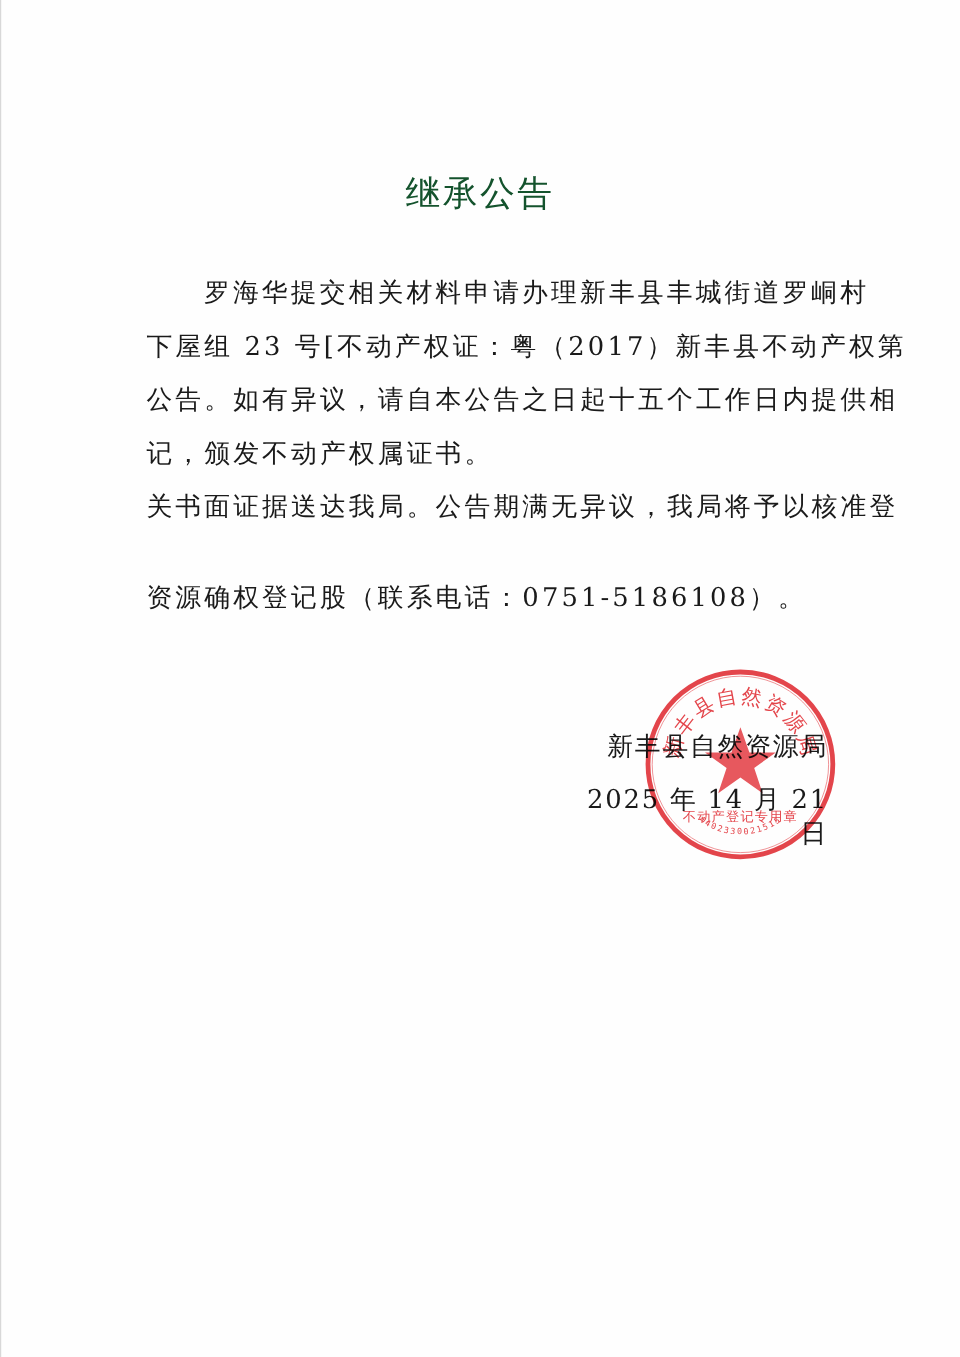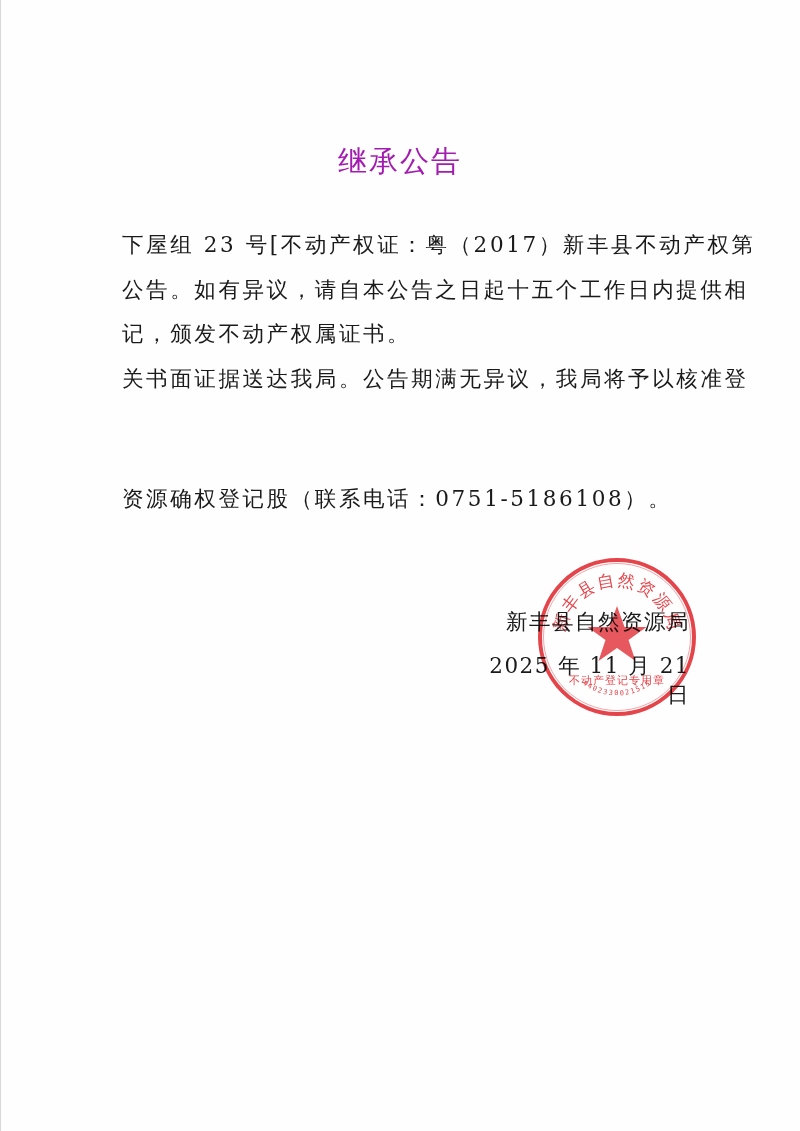--- a/index.html
+++ b/index.html
@@ -24,21 +24,21 @@
     }
     .title {
       position: absolute;
       top: 142px;
       left: 0;
       width: 800px;
       text-align: center;
       font-family: "DejaVu Sans", "Liberation Sans", sans-serif;
       font-size: 29px;
       letter-spacing: 2px;
-      color: #a21caf;
+      color: #14532d;
     }
     .body-text {
       position: absolute;
       left: 122px;
       width: 572px;
       font-size: 21.5px;
       line-height: 44.5px;
       letter-spacing: 2.6px;
       text-align: justify;
       text-align-last: left;
@@ -73,32 +73,33 @@
     }
   </style>
 </head>
 <body>
 
 <div class="page">
 
   <div class="title">继承公告</div>
 
   <div class="body-text para1">
+    <span class="line first-line">罗海华提交相关材料申请办理新丰县丰城街道罗峒村</span>
     <span class="line">下屋组 23 号[不动产权证：粤（2017）新丰县不动产权第</span>
     <span class="line">公告。如有异议，请自本公告之日起十五个工作日内提供相</span>
     <span class="line">记，颁发不动产权属证书。</span>
     <span class="line">关书面证据送达我局。公告期满无异议，我局将予以核准登</span>
   </div>
 
   <div class="body-text para2">
     <span class="line">资源确权登记股（联系电话：0751-5186108）。</span>
   </div>
 
   <div class="signature sig-org">新丰县自然资源局</div>
-  <div class="signature sig-date">2025 年 11 月 21 日</div>
+  <div class="signature sig-date">2025 年 14 月 21 日</div>
 
   <svg class="seal" viewBox="0 0 162 162" xmlns="http://www.w3.org/2000/svg">
     <defs>
       <path id="sealArcTop" d="M 30 92 A 52 52 0 1 1 132 92"></path>
       <path id="sealArcBottom" d="M 36 118 A 58 58 0 0 0 126 118"></path>
     </defs>
     <circle cx="81" cy="81" r="77" fill="none" stroke="#e0242b" stroke-width="4"></circle>
     <circle cx="81" cy="81" r="73.5" fill="none" stroke="#e0242b" stroke-width="0.8" opacity="0.6"></circle>
     <polygon points="81,50 88.5,71 110.5,71 92.5,84 99.5,105 81,92 62.5,105 69.5,84 51.5,71 73.5,71" fill="#e0242b" opacity="0.9"></polygon>
     <text font-family="DejaVu Sans, sans-serif" font-size="17" fill="#e0242b" letter-spacing="2">

